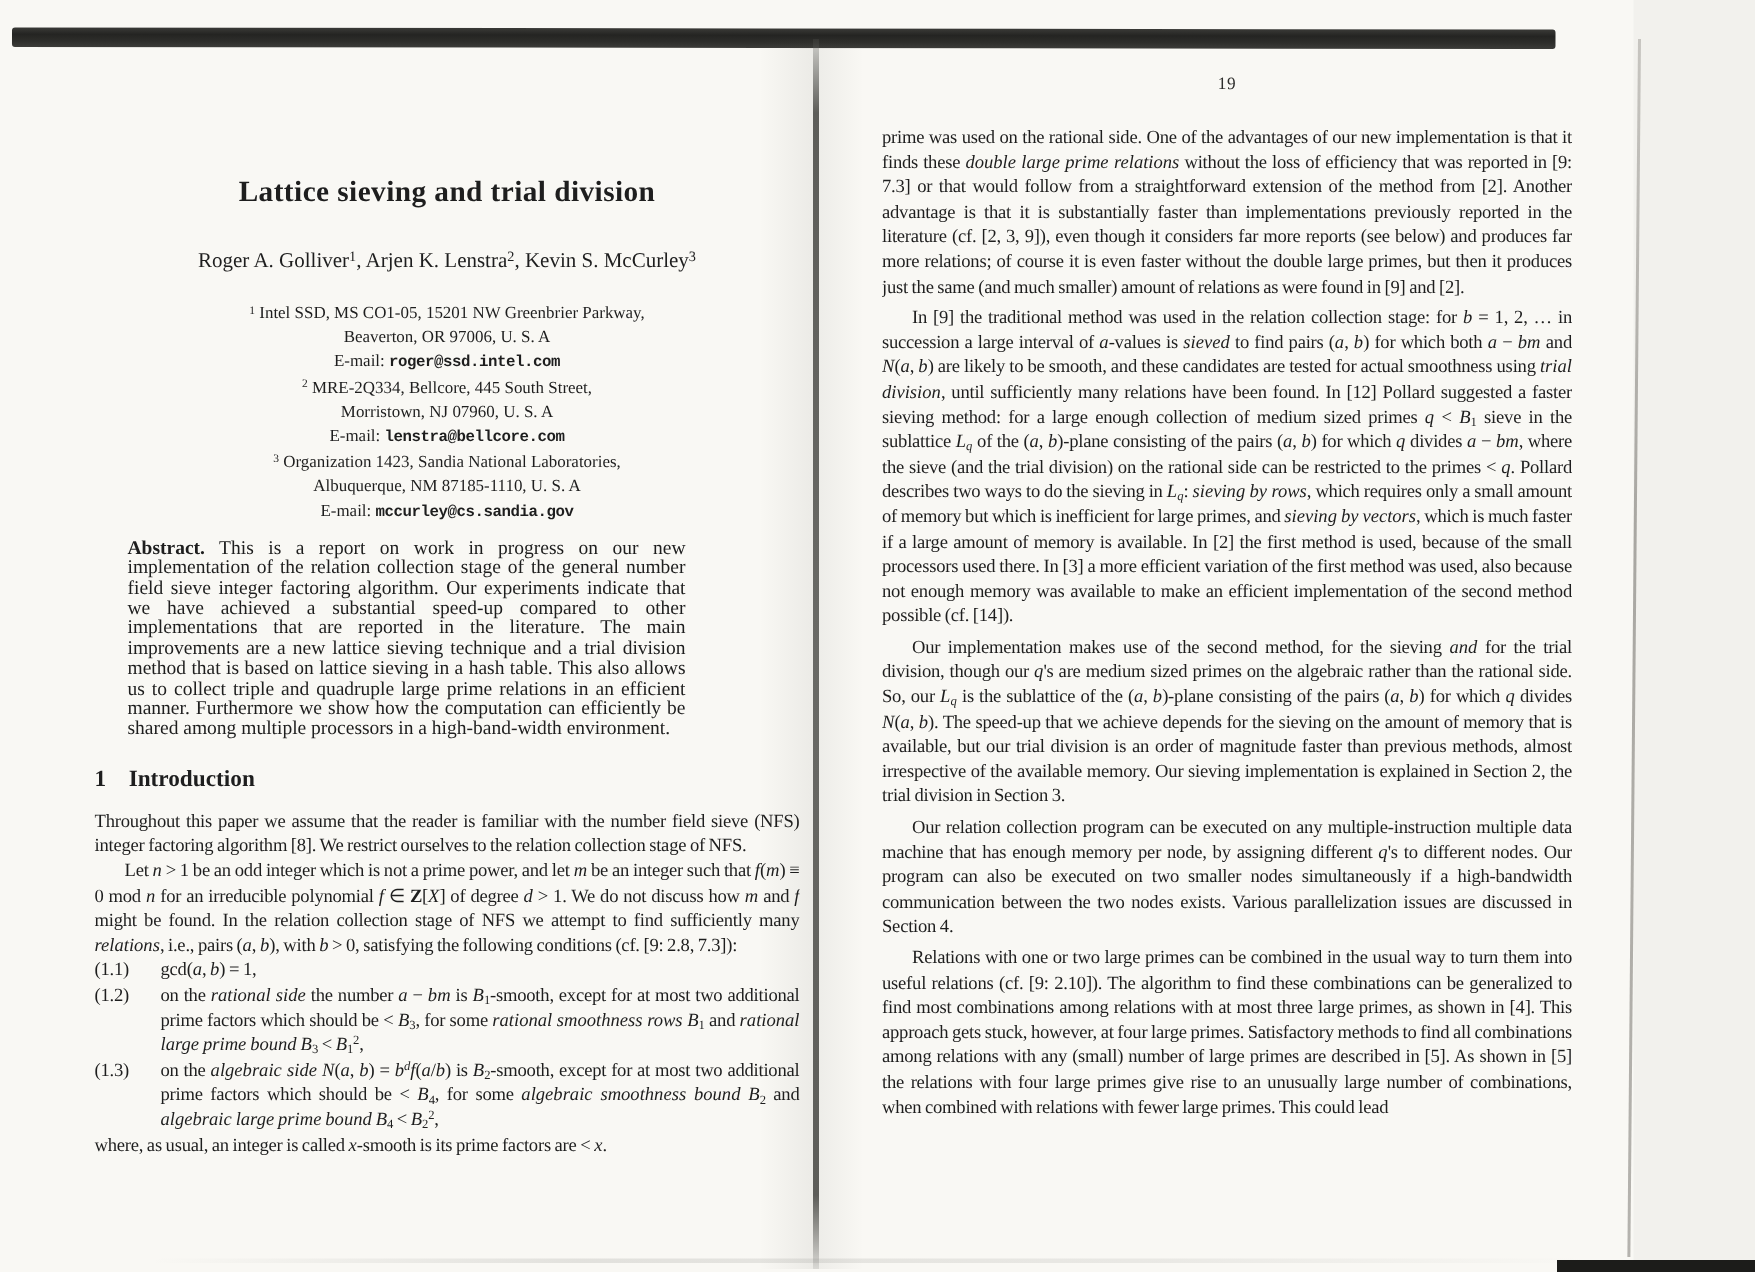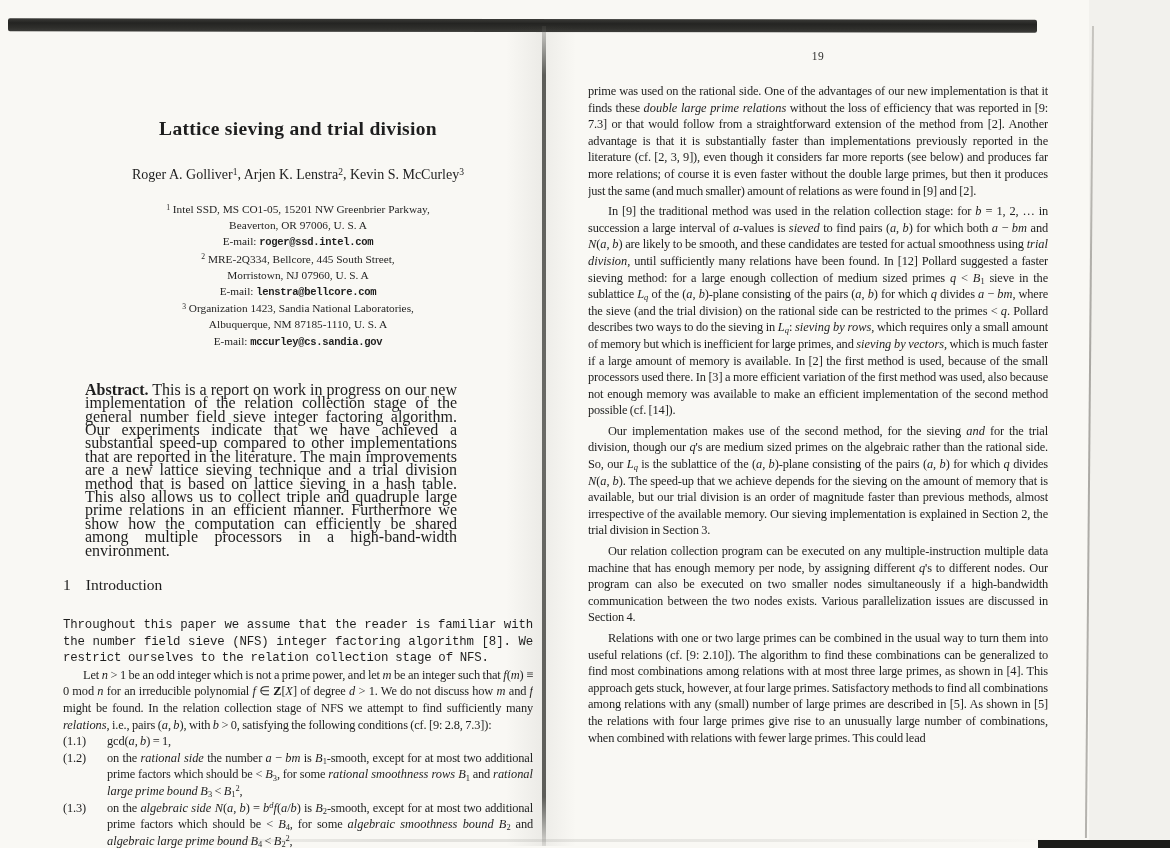--- a/index.html
+++ b/index.html
@@ -30,30 +30,30 @@
   .page { position:absolute; top:0; height:848px; overflow:hidden; }
   .page-left  { left:63px;  width:470px; padding-top:116px; }
   .page-right { left:588px; width:460px; padding-top:50px; }
 
   .paper-title { font-size:19.5px; font-weight:bold; text-align:center; letter-spacing:0.3px; line-height:26px; }
   .authors { margin-top:24px; text-align:center; font-size:14px; line-height:18px; }
   .affils { margin-top:17px; text-align:center; font-size:11.3px; line-height:16.2px; }
   .affil-line { white-space:nowrap; }
   .tt { font-family:"Liberation Mono", monospace; font-size:0.93em; font-weight:600; letter-spacing:-0.3px; }
 
-  .abstract { margin-top:33px; margin-left:22px; margin-right:76px; font-size:16px; line-height:13.4px; text-align:justify; }
+  .abstract { margin-top:8px; margin-left:22px; margin-right:76px; font-size:13px; line-height:13.4px; text-align:justify; }
   .abstract .abs-label { font-weight:bold; }
 
-  .sec-heading { margin-top:18px; font-size:15.5px; font-weight:normal; line-height:20px; }
+  .sec-heading { margin-top:18px; font-size:15.5px; font-weight:bold; line-height:20px; }
   .sec-heading .sec-num { margin-right:15px; }
 
   .body-text p, .body-text .cond, .body-text .where-line {
     font-size:12.4px; line-height:16.6px; text-align:justify;
     letter-spacing:-0.15px; word-spacing:-0.5px; hyphens:none; }
-  .body-text p.first { margin-top:22px;font-family:Liberation Mono, monospace; }
+  .body-text p.first { margin-top:9px; }
   .body-text p.indent { text-indent:20px; }
   .page-right .body-text p + p { margin-top:4px; }
 
   .cond { position:relative; padding-left:44px; }
   .cond .num { position:absolute; left:0; top:0; }
 
   .pagenum { text-align:center; font-size:11.5px; color:#2e2e2c; letter-spacing:0.5px; }
   .page-right .body-text { margin-top:21px; }
 
   sup { font-size:68%; line-height:0; vertical-align:baseline; position:relative; top:-0.45em; }

